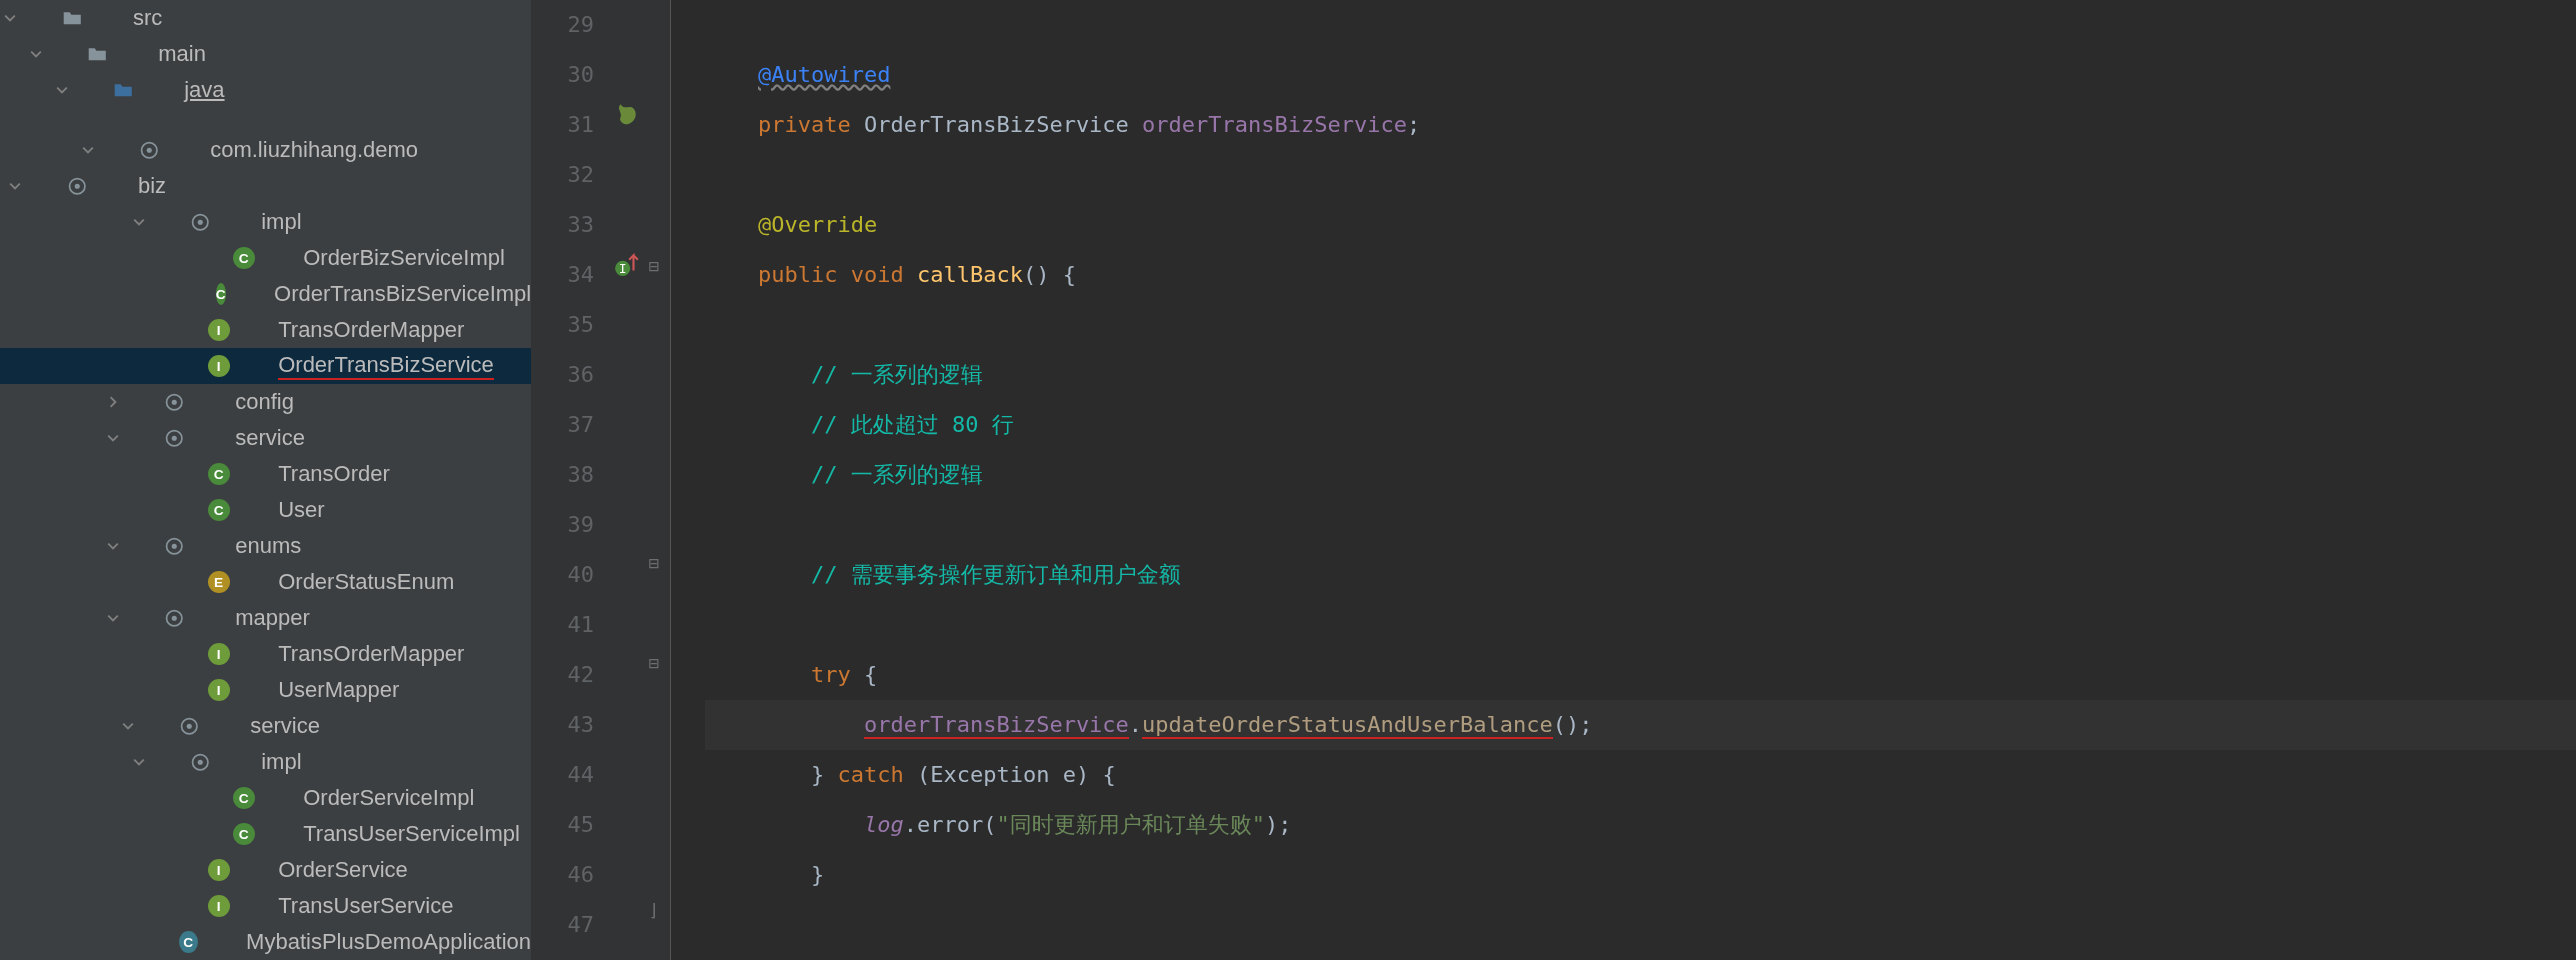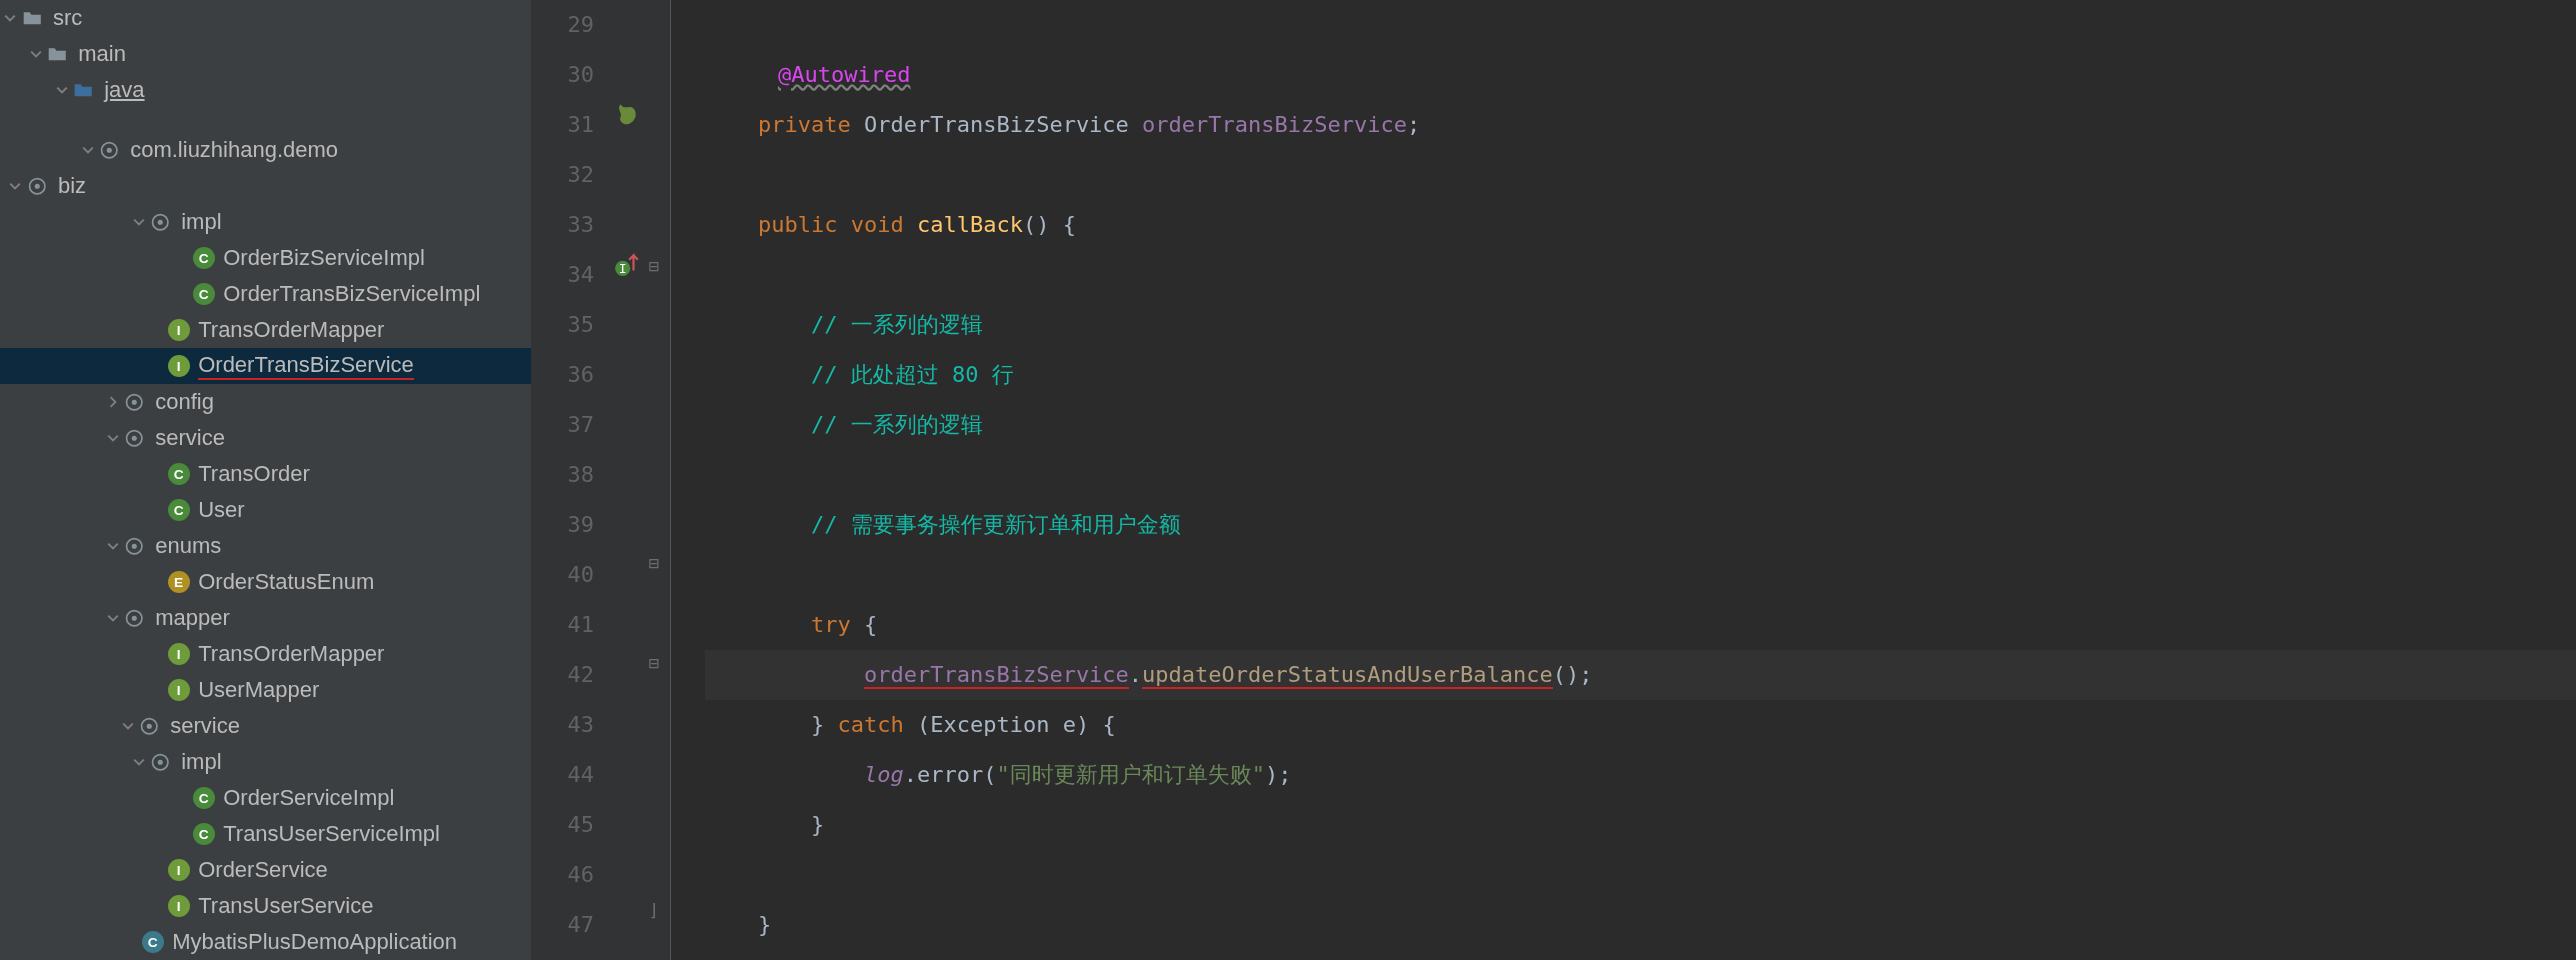--- a/index.html
+++ b/index.html
@@ -23,20 +23,21 @@
     font-size: 22px;
     color: #bbbbbb;
     user-select: none;
   }
   .tree-row {
     display: flex;
     align-items: center;
     height: 36px;
     white-space: nowrap;
     padding-left: 6.8px;
+    gap: 40px;
   }
   .tree-row.selected {
     background: #0d293e;
   }
   .tree-row .arrow {
     width: 17px;
     height: 17px;
     display: inline-flex;
     align-items: center;
     justify-content: center;
@@ -116,21 +117,21 @@
   .code-line {
     height: 50px;
     line-height: 50px;
     white-space: pre;
   }
   .code-line.hl { background: #323232; }
   
   
   .kw { color: #cc7832; }
   .anno { color: #bbb529; }
-  .anno-wavy { color: #d946ef; text-decoration: underline wavy #808080; margin-left: 20px; }
+  .anno-wavy { color: #3b82f6; text-decoration: underline wavy #808080; }
   .type { color: #a9b7c6; }
   .ident { color: #a9b7c6; }
   .method { color: #ffc66d; }
   .comment { color: #14b8a6; }
   .str { color: #6a8759; }
   .call-ul { color: #a9b7c6; border-bottom: 2.6px solid #cc2222; }
   .call-method-ul { color: #b09d7f; border-bottom: 2.6px solid #cc2222; }
   .punct { color: #a9b7c6; }
   .field-purple { color: #9876aa; }
   .log-it { font-style: italic; color: #9876aa; }
@@ -466,20 +467,21 @@
     <div class="fold-mark" style="top: 553px;">⊟</div>
     <div class="fold-mark" style="top: 653px;">⊟</div>
     <div class="fold-mark" style="top: 900px;">⌋</div>
   </div>
 
   <div class="code">
     <div class="code-line"></div>
     <div class="code-line">    <span class="anno-wavy">@Autowired</span></div>
     <div class="code-line">    <span class="kw">private</span> <span class="type">OrderTransBizService</span> <span class="field-purple">orderTransBizService</span><span class="punct">;</span></div>
     <div class="code-line"></div>
+    <div class="code-line">    <span class="anno">@Override</span></div>
     <div class="code-line">    <span class="kw">public</span> <span class="kw">void</span> <span class="method">callBack</span><span class="punct">() {</span></div>
     <div class="code-line"></div>
     <div class="code-line">        <span class="comment">// 一系列的逻辑</span></div>
     <div class="code-line">        <span class="comment">// 此处超过 80 行</span></div>
     <div class="code-line">        <span class="comment">// 一系列的逻辑</span></div>
     <div class="code-line"></div>
     <div class="code-line">        <span class="comment">// 需要事务操作更新订单和用户金额</span></div>
     <div class="code-line"></div>
     <div class="code-line">        <span class="kw">try</span> <span class="punct">{</span></div>
     <div class="code-line hl">            <span class="call-ul field-purple" style="color:#9876aa">orderTransBizService</span><span class="punct">.</span><span class="call-method-ul">updateOrderStatusAndUserBalance</span><span class="punct">();</span></div>

